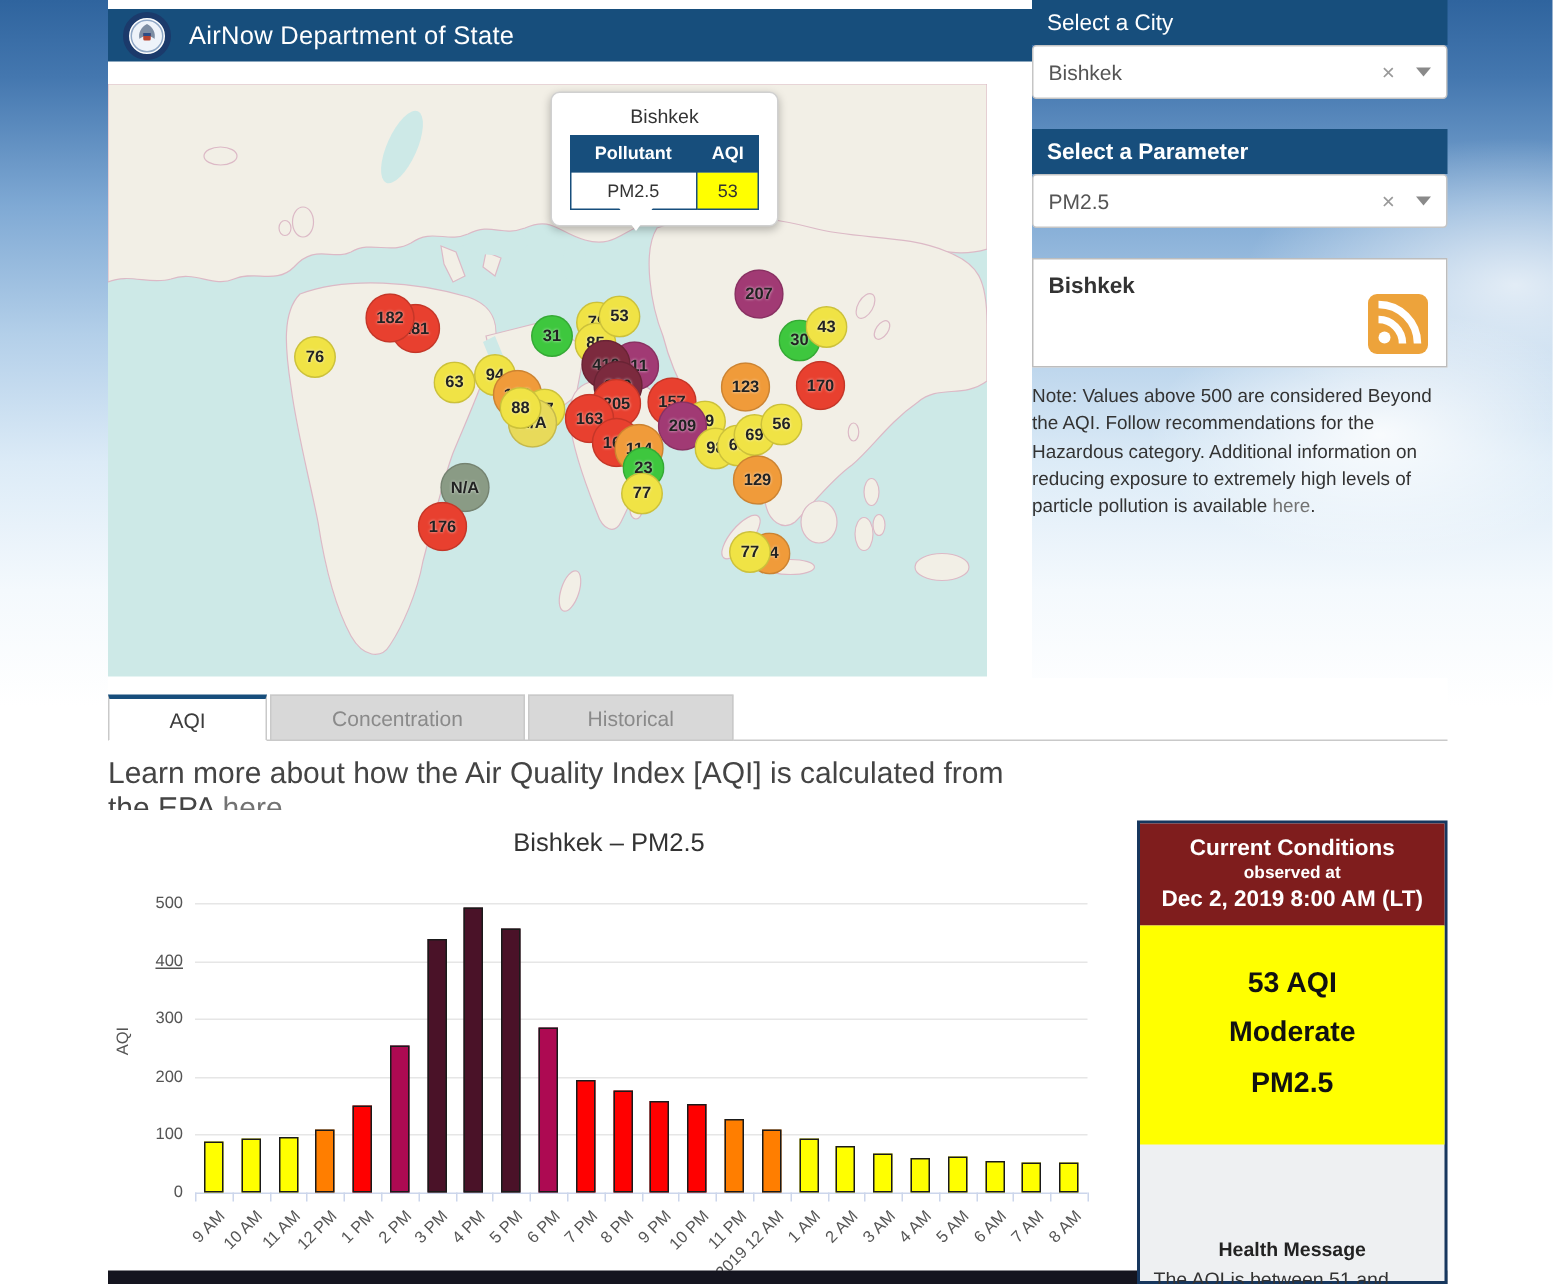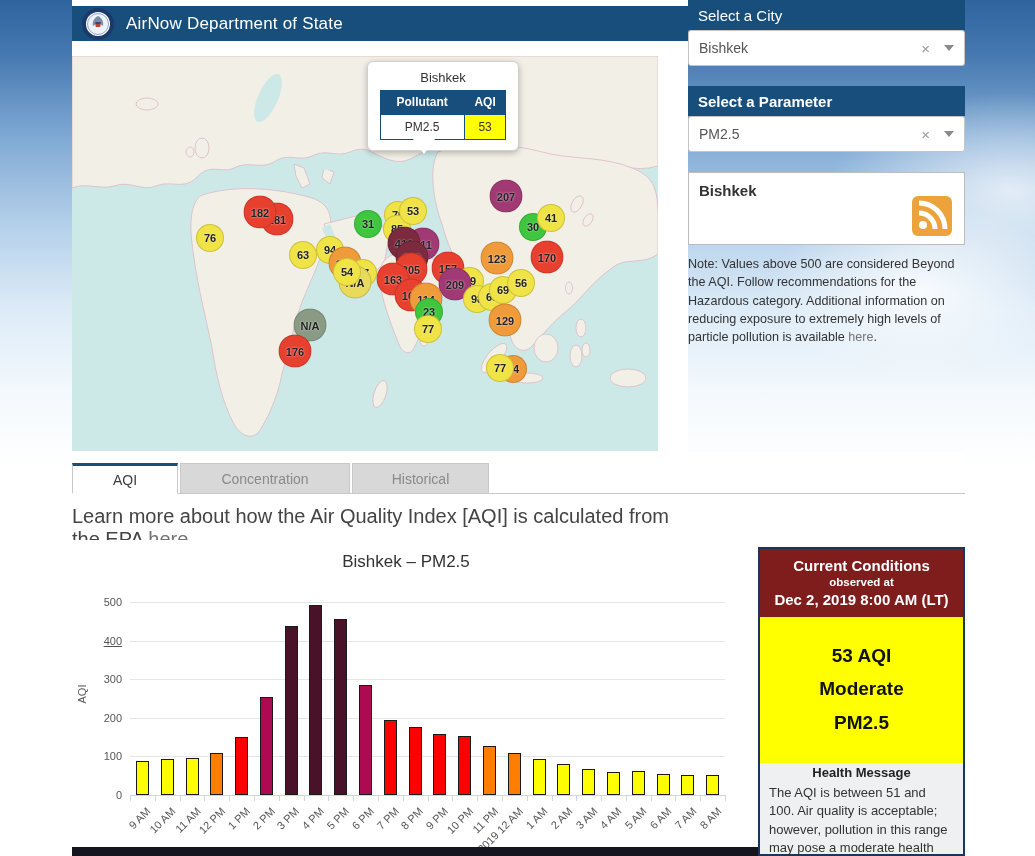--- a/index.html
+++ b/index.html
@@ -82,21 +82,21 @@
 
   
   .cc-panel { left:758px; top:547px; width:207px; height:309px; border:2px solid #17375e;
     background:#eef0f2; z-index:10; }
   .cc-head { background:#7f1d1d; color:#fff; text-align:center; padding:8px 4px 9px; }
   .cc-head .t1 { font-size:15px; font-weight:bold; }
   .cc-head .t2 { font-size:11.5px; font-weight:bold; margin-top:2px; }
   .cc-head .t3 { font-size:15px; font-weight:bold; margin-top:3px; }
   .cc-cat { text-align:center; font-weight:bold; font-size:19px; color:#111;
     padding:22px 0 24px; line-height:1.75; }
-  .cc-health-title { text-align:center; font-weight:bold; font-size:13px; color:#222; padding:2px 0 4px; }
+  .cc-health-title { text-align:center; font-weight:bold; font-size:13px; color:#222; padding:26px 0 4px;margin-top:36px; }
   .cc-health-text { font-size:13px; color:#333; line-height:1.42; padding:0 9px; }
 
   .footer-bar { left:72px; top:847px; width:893px; height:9px; background:#15151f; }
 </style>
 </head>
 <body>
 
 <div class="abs main-col-bg"></div>
 <div class="abs lower-bg"></div>
 
@@ -163,39 +163,39 @@
   </svg>
   <div id="markers">
       <div class="marker" style="left: 205px; top: 163px; width: 33px; height: 33px; background: rgb(232, 64, 47);">181</div>
       <div class="marker" style="left: 188px; top: 156px; width: 33px; height: 33px; background: rgb(232, 64, 47);">182</div>
       <div class="marker" style="left: 138px; top: 182px; width: 28px; height: 28px; background: rgb(240, 227, 69);">76</div>
       <div class="marker" style="left: 231px; top: 199px; width: 28px; height: 28px; background: rgb(240, 227, 69);">63</div>
       <div class="marker" style="left: 258px; top: 194px; width: 28px; height: 28px; background: rgb(240, 227, 69);">94</div>
       <div class="marker" style="left: 273px; top: 207px; width: 33px; height: 33px; background: rgb(240, 155, 58);">136</div>
       <div class="marker" style="left: 291px; top: 217px; width: 28px; height: 28px; background: rgb(240, 227, 69);">87</div>
       <div class="marker" style="left: 283px; top: 226px; width: 33px; height: 33px; background: rgb(232, 218, 90);">N/A</div>
-      <div class="marker" style="left: 275px; top: 216px; width: 28px; height: 28px; background: rgb(240, 227, 69);">54</div>
+      <div class="marker" style="left: 275px; top: 216px; width: 28px; height: 28px; background: rgb(240, 227, 69);">88</div>
       <div class="marker" style="left: 296px; top: 168px; width: 28px; height: 28px; background: rgb(62, 199, 62);">31</div>
       <div class="marker" style="left: 326px; top: 159px; width: 28px; height: 28px; background: rgb(240, 227, 69);">79</div>
       <div class="marker" style="left: 325px; top: 173px; width: 28px; height: 28px; background: rgb(240, 227, 69);">85</div>
       <div class="marker" style="left: 351px; top: 188px; width: 33px; height: 33px; background: rgb(161, 58, 116);">211</div>
       <div class="marker" style="left: 332px; top: 187px; width: 33px; height: 33px; background: rgb(124, 42, 62);">410</div>
       <div class="marker" style="left: 340px; top: 201px; width: 33px; height: 33px; background: rgb(124, 42, 62);">329</div>
       <div class="marker" style="left: 339px; top: 213px; width: 33px; height: 33px; background: rgb(232, 64, 47);">205</div>
       <div class="marker" style="left: 376px; top: 212px; width: 33px; height: 33px; background: rgb(232, 64, 47);">157</div>
       <div class="marker" style="left: 398px; top: 225px; width: 28px; height: 28px; background: rgb(240, 227, 69);">99</div>
       <div class="marker" style="left: 383px; top: 228px; width: 33px; height: 33px; background: rgb(161, 58, 116);">209</div>
       <div class="marker" style="left: 321px; top: 223px; width: 33px; height: 33px; background: rgb(232, 64, 47);">163</div>
       <div class="marker" style="left: 339px; top: 239px; width: 33px; height: 33px; background: rgb(232, 64, 47);">165</div>
       <div class="marker" style="left: 354px; top: 243px; width: 33px; height: 33px; background: rgb(240, 155, 58);">114</div>
       <div class="marker" style="left: 357px; top: 256px; width: 28px; height: 28px; background: rgb(62, 199, 62);">23</div>
       <div class="marker" style="left: 356px; top: 273px; width: 28px; height: 28px; background: rgb(240, 227, 69);">77</div>
       <div class="marker" style="left: 434px; top: 140px; width: 33px; height: 33px; background: rgb(161, 58, 116);">207</div>
       <div class="marker" style="left: 461px; top: 171px; width: 28px; height: 28px; background: rgb(62, 199, 62);">30</div>
-      <div class="marker" style="left: 479px; top: 162px; width: 28px; height: 28px; background: rgb(240, 227, 69);">41</div>
+      <div class="marker" style="left: 479px; top: 162px; width: 28px; height: 28px; background: rgb(240, 227, 69);">43</div>
       <div class="marker" style="left: 425px; top: 202px; width: 33px; height: 33px; background: rgb(240, 155, 58);">123</div>
       <div class="marker" style="left: 475px; top: 201px; width: 33px; height: 33px; background: rgb(232, 64, 47);">170</div>
       <div class="marker" style="left: 405px; top: 243px; width: 28px; height: 28px; background: rgb(240, 227, 69);">98</div>
       <div class="marker" style="left: 420px; top: 241px; width: 28px; height: 28px; background: rgb(240, 227, 69);">65</div>
       <div class="marker" style="left: 431px; top: 234px; width: 28px; height: 28px; background: rgb(240, 227, 69);">69</div>
       <div class="marker" style="left: 449px; top: 227px; width: 28px; height: 28px; background: rgb(240, 227, 69);">56</div>
       <div class="marker" style="left: 433px; top: 264px; width: 33px; height: 33px; background: rgb(240, 155, 58);">129</div>
       <div class="marker" style="left: 238px; top: 269px; width: 33px; height: 33px; background: rgb(138, 155, 133);">N/A</div>
       <div class="marker" style="left: 223px; top: 295px; width: 33px; height: 33px; background: rgb(232, 64, 47);">176</div>
       <div class="marker" style="left: 441px; top: 313px; width: 28px; height: 28px; background: rgb(240, 155, 58);">74</div>

